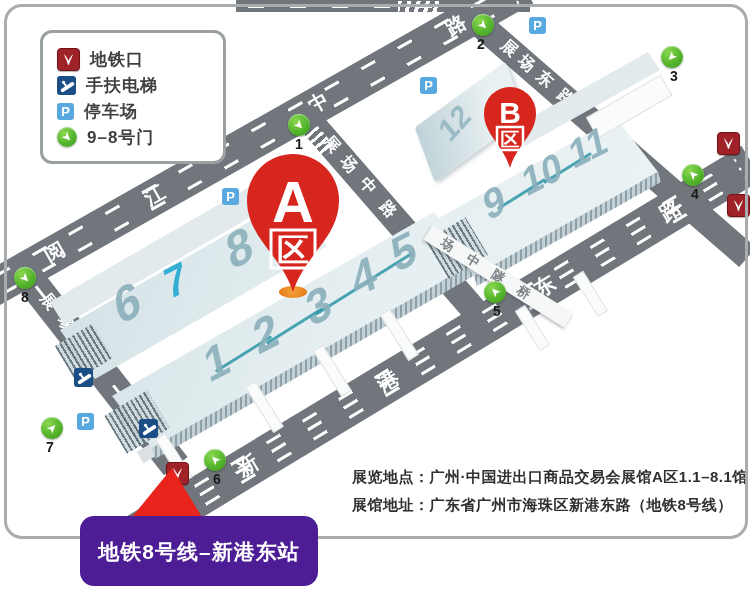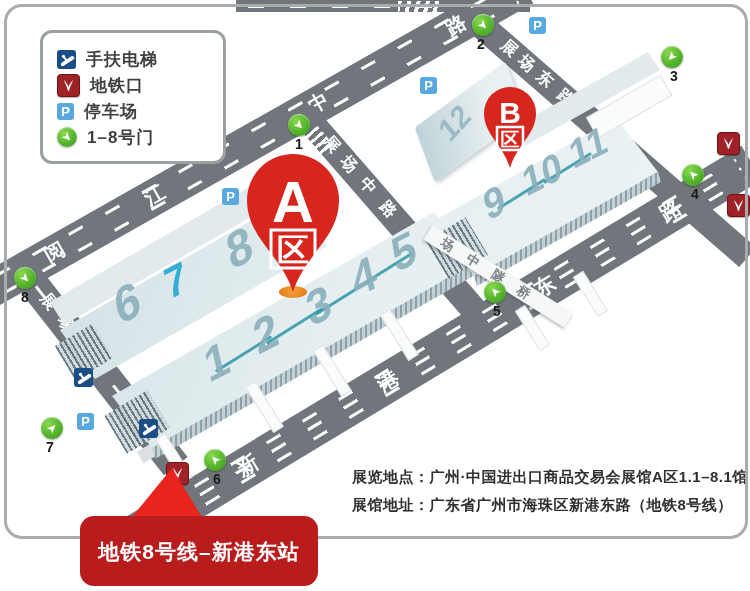--- a/index.html
+++ b/index.html
@@ -52,21 +52,21 @@
   .lrow .icon{position:static;flex:0 0 auto;}
   .llabel{margin-left:10px;font-size:17px;font-weight:600;color:#3f3f3f;letter-spacing:1px;}
 
   
   .pin{position:absolute;z-index:8;}
   .pintip{position:absolute;width:28px;height:12px;border-radius:50%;z-index:7;
           background:radial-gradient(circle at 50% 40%,#f6a13a,#e07612);}
 
   
   .info{position:absolute;z-index:8;font-size:15px;font-weight:700;color:#2f2f2f;letter-spacing:.5px;white-space:nowrap;}
-  .callout{position:absolute;left:80px;top:516px;width:238px;height:70px;background:#b91c1c;border-radius:14px;
+  .callout{position:absolute;left:80px;top:516px;width:238px;height:70px;background:#4c1d95;border-radius:14px;
            z-index:10;display:flex;flex-direction:column;align-items:center;justify-content:center;}
   .callout div{color:#fff;font-weight:700;font-size:21px;line-height:31px;letter-spacing:1px;white-space:nowrap;}
   .ctri{position:absolute;left:0;top:0;z-index:10;pointer-events:none;}
 </style>
 </head>
 <body>
 
 <div class="canvas">
   <div class="clip">
 
@@ -262,50 +262,50 @@
       <svg width="64" height="90" viewBox="0 0 64 90">
         <path d="M32,88 C25,64 6,55 6,33 A26,26 0 1 1 58,33 C58,55 39,64 32,88 Z" fill="#d7261e"></path>
         <text x="32" y="43" font-size="30" font-weight="bold" fill="#fff" text-anchor="middle">B</text>
         <rect x="19" y="47" width="26" height="23" fill="none" stroke="#fff" stroke-width="2.5"></rect>
         <text x="32" y="66" font-size="19" font-weight="bold" fill="#fff" text-anchor="middle">区</text>
       </svg>
     </div>
 
     <div class="legend">
       <div class="lrow">
+        <div class="icon metro">
+          <svg width="15" height="15" viewBox="0 0 20 20">
+              <path d="M4 2.5 C6 9 8 11 9.2 17 L10.8 17 C12 11 14 9 16 2.5 C13 6 11.4 8 10 11.5 C8.6 8 7 6 4 2.5 Z" fill="#fff"></path>
+            </svg>
+        </div>
+        <span class="llabel">地铁口</span>
+      </div>
+      <div class="lrow">
         <div class="icon esc">
           <svg width="17" height="17" viewBox="0 0 20 20">
               <g fill="#fff" transform="rotate(-33 10 10)">
                 <rect x="1" y="10" width="18" height="4.5" rx="2.2"></rect>
                 <circle cx="9" cy="5" r="1.9"></circle>
                 <rect x="8" y="6.5" width="2.3" height="4"></rect>
               </g>
             </svg>
         </div>
         <span class="llabel">手扶电梯</span>
       </div>
       <div class="lrow">
-        <div class="icon metro">
-          <svg width="15" height="15" viewBox="0 0 20 20">
-              <path d="M4 2.5 C6 9 8 11 9.2 17 L10.8 17 C12 11 14 9 16 2.5 C13 6 11.4 8 10 11.5 C8.6 8 7 6 4 2.5 Z" fill="#fff"></path>
-            </svg>
-        </div>
-        <span class="llabel">地铁口</span>
-      </div>
-      <div class="lrow">
         <div class="icon park">
             <span>P</span>
           </div>
         <span class="llabel">停车场</span>
       </div>
       <div class="lrow">
         <div class="icon gate" style="width:20px;height:20px;">
             <span class="arr" style="transform:rotate(45deg);">➤</span>
           </div>
-        <span class="llabel">1–8号门</span>
+        <span class="llabel">9–8号门</span>
       </div>
     </div>
 
     <span class="info" style="left:352px;top:468px;text-align:center;">展览地点：广州·中国进出口商品交易会展馆A区1.1–8.1馆</span>
     <span class="info" style="left:352px;top:496px;">展馆地址：广东省广州市海珠区新港东路（地铁8号线）</span>
   </div>
 
   <div class="frame"></div>
 
   <svg class="ctri" width="750" height="591" style="position:absolute;left:0;top:0;">

